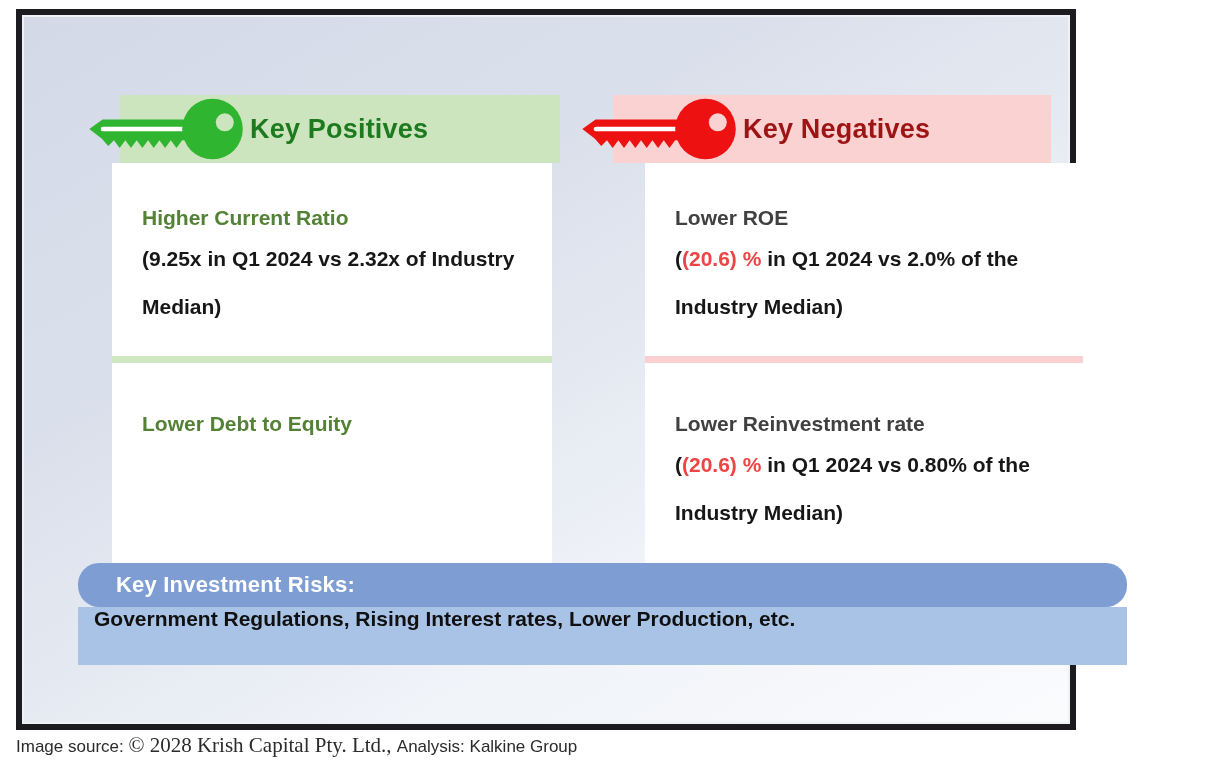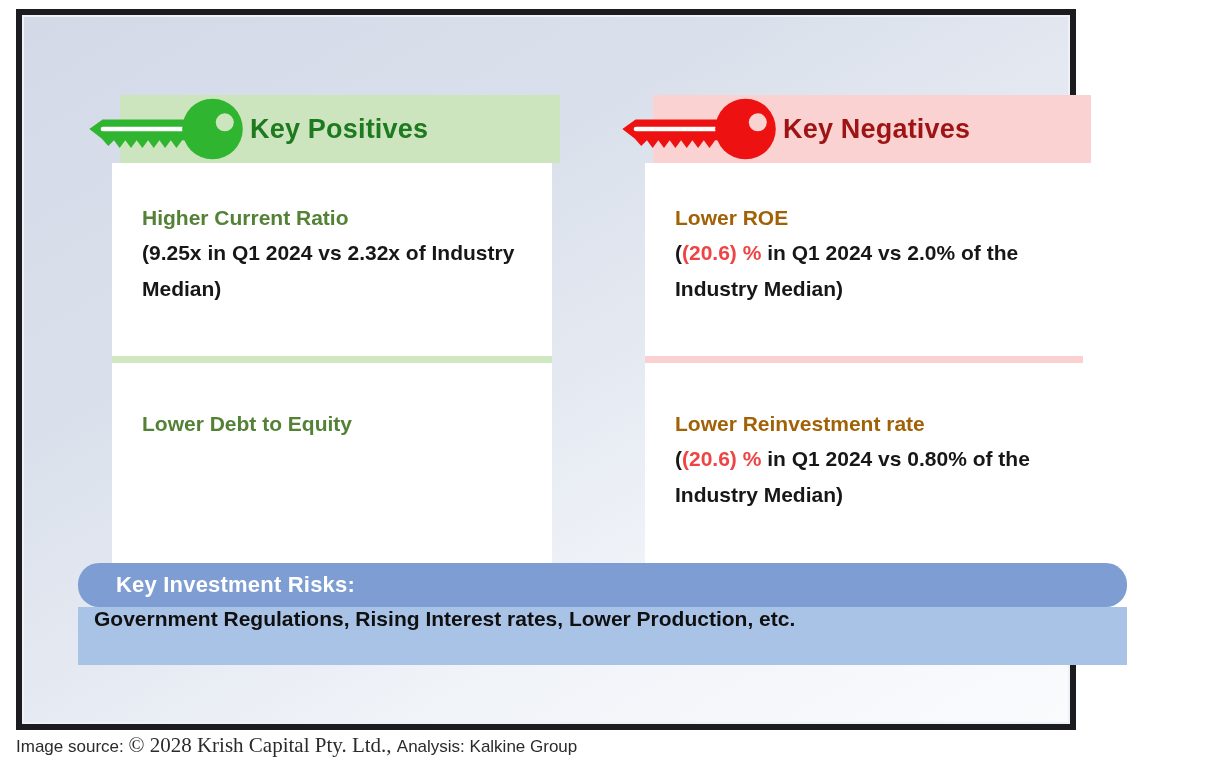--- a/index.html
+++ b/index.html
@@ -10,43 +10,43 @@
   }
   .frame{
     position:absolute;left:16px;top:9px;width:1060px;height:721px;
     box-sizing:border-box;border:6px solid #1b1b20;
     background:linear-gradient(150deg,#d3d9e7 0%,#dae0eb 32%,#e2e7f0 48%,#f0f3f8 70%,#fafbfd 100%);
     box-shadow:inset 0 0 0 2px #eef1f6;
   }
   
   .hdr-bar{position:absolute;top:80px;height:68px;display:flex;align-items:center;}
   .hdr-bar.pos{left:98px;width:440px;background:#cde5bf;}
-  .hdr-bar.neg{left:631px;width:438px;background:#fad2d2;}
+  .hdr-bar.neg{left:591px;width:438px;background:#fad2d2;}
   .hdr-title{font-size:27px;font-weight:bold;margin-left:130px;letter-spacing:.2px;}
   .hdr-bar.pos .hdr-title{color:#1e7a1e;}
   .hdr-bar.neg .hdr-title{color:#9e1414;}
   .key{position:absolute;left:-34px;top:50%;transform:translateY(-50%);width:162px;height:72px;}
   .key-pos .shaft,.key-pos .head{fill:#2fb52f;}
   .key-neg .shaft,.key-neg .head{fill:#ee1111;}
   .key .slot{fill:#ffffff;}
   .key-pos .hole{fill:#cde5bf;}
   .key-neg .hole{fill:#fad2d2;}
   
   .card{position:absolute;top:148px;height:400px;background:#ffffff;}
   .card.pos{left:90px;width:440px;}
   .card.neg{left:623px;width:438px;}
   .card-section{box-sizing:border-box;height:193px;padding:42px 24px 0 30px;}
   .card-section.second{height:200px;padding-top:48px;}
   .divider{height:7px;width:100%;}
   .card.pos .divider{background:#cfe8c2;}
   .card.neg .divider{background:#fbd0d0;}
   .item-title{font-size:21px;font-weight:bold;line-height:26px;}
   .card.pos .item-title{color:#538135;}
-  .card.neg .item-title{color:#a16207;}
-  .item-detail{font-size:21px;font-weight:bold;color:#171717;line-height:36px;margin-top:4px;}
+  .card.neg .item-title{color:#404040;}
+  .item-detail{font-size:21px;font-weight:bold;color:#171717;line-height:48px;margin-top:4px;}
   .hl{color:#ef4444;margin-top:8px;}
   
   .risks{position:absolute;left:56px;top:548px;width:1049px;z-index:3;}
   .risks-header{height:44px;background:#7e9ed3;display:flex;align-items:center;border-radius:21px;}
   .risks-title{color:#ffffff;font-size:22px;font-weight:bold;margin-left:38px;letter-spacing:.2px;}
   .risks-body{height:58px;background:#a9c3e7;display:flex;}
   .risks-text{color:#101010;font-size:21px;font-weight:bold;margin-left:16px;}
   
   .footer{position:absolute;left:16px;top:733px;white-space:nowrap;color:#2b2b2b;}
   .src-label,.analysis{font-size:17px;}

